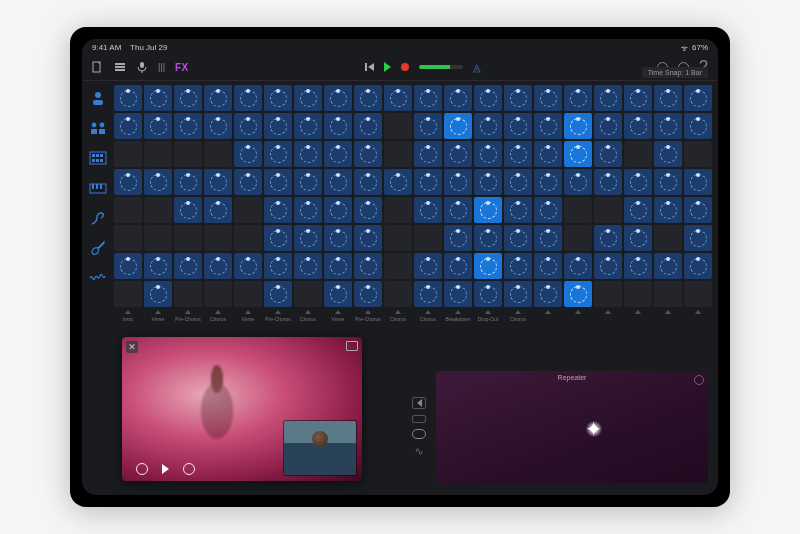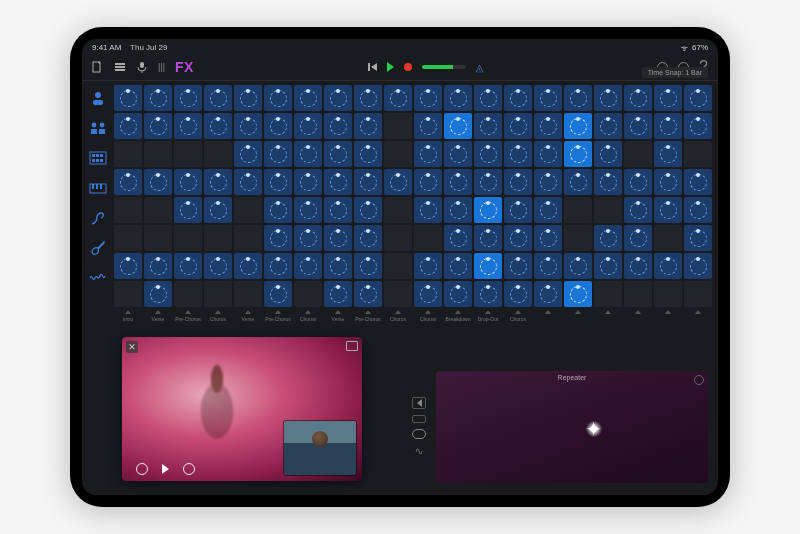--- a/index.html
+++ b/index.html
@@ -10,21 +10,21 @@
   display: flex;
   align-items: center;
   justify-content: center;
   font-family: -apple-system, "Helvetica Neue", sans-serif;
   overflow: hidden;
 }
 .device {
   width: 660px;
   height: 480px;
   background: #000;
-  border-radius: 32px;
+  border-radius: 16px;
   padding: 12px;
   box-shadow: 0 4px 30px rgba(0,0,0,.25);
 }
 .screen {
   width: 100%;
   height: 100%;
   background: #1a1b1f;
   border-radius: 14px;
   position: relative;
   overflow: hidden;
@@ -41,21 +41,21 @@
 .statusbar .right { display: flex; gap: 4px; align-items: center; }
 .toolbar {
   display: flex;
   align-items: center;
   justify-content: space-between;
   padding: 2px 10px 4px;
   border-bottom: 1px solid #2a2b2f;
 }
 .tool-group { display: flex; gap: 10px; align-items: center; }
 .tool-icon { width: 12px; height: 12px; display: flex; align-items: center; justify-content: center; }
-.fx { color: #b94ce0; font-size: 14px; font-weight: 600; letter-spacing: .5px; }
+.fx { color: #b94ce0; font-size: 10px; font-weight: 600; letter-spacing: .5px; }
 .play { width: 0; height: 0; border-left: 7px solid #26d04a; border-top: 5px solid transparent; border-bottom: 5px solid transparent; }
 .rec { width: 8px; height: 8px; border-radius: 50%; background: #e03a2a; }
 .prev { display:flex; gap:1px; align-items:center; }
 .prev::before { content:""; width:2px; height:8px; background:#aaa;}
 .prev::after { content:""; width:0; height:0; border-right:6px solid #aaa; border-top:4px solid transparent; border-bottom:4px solid transparent;}
 .level { width: 44px; height: 4px; background: linear-gradient(90deg,#2cc84e 0 70%,#333 70%); border-radius: 2px; }
 .apple-loop { color:#4a7fd6; font-size:10px; }
 .right-tools { display:flex; gap:10px; align-items:center; }
 .right-tools .ring { width:11px; height:11px; border:1.2px solid #888; border-radius:50%; }
 .time-snap {

